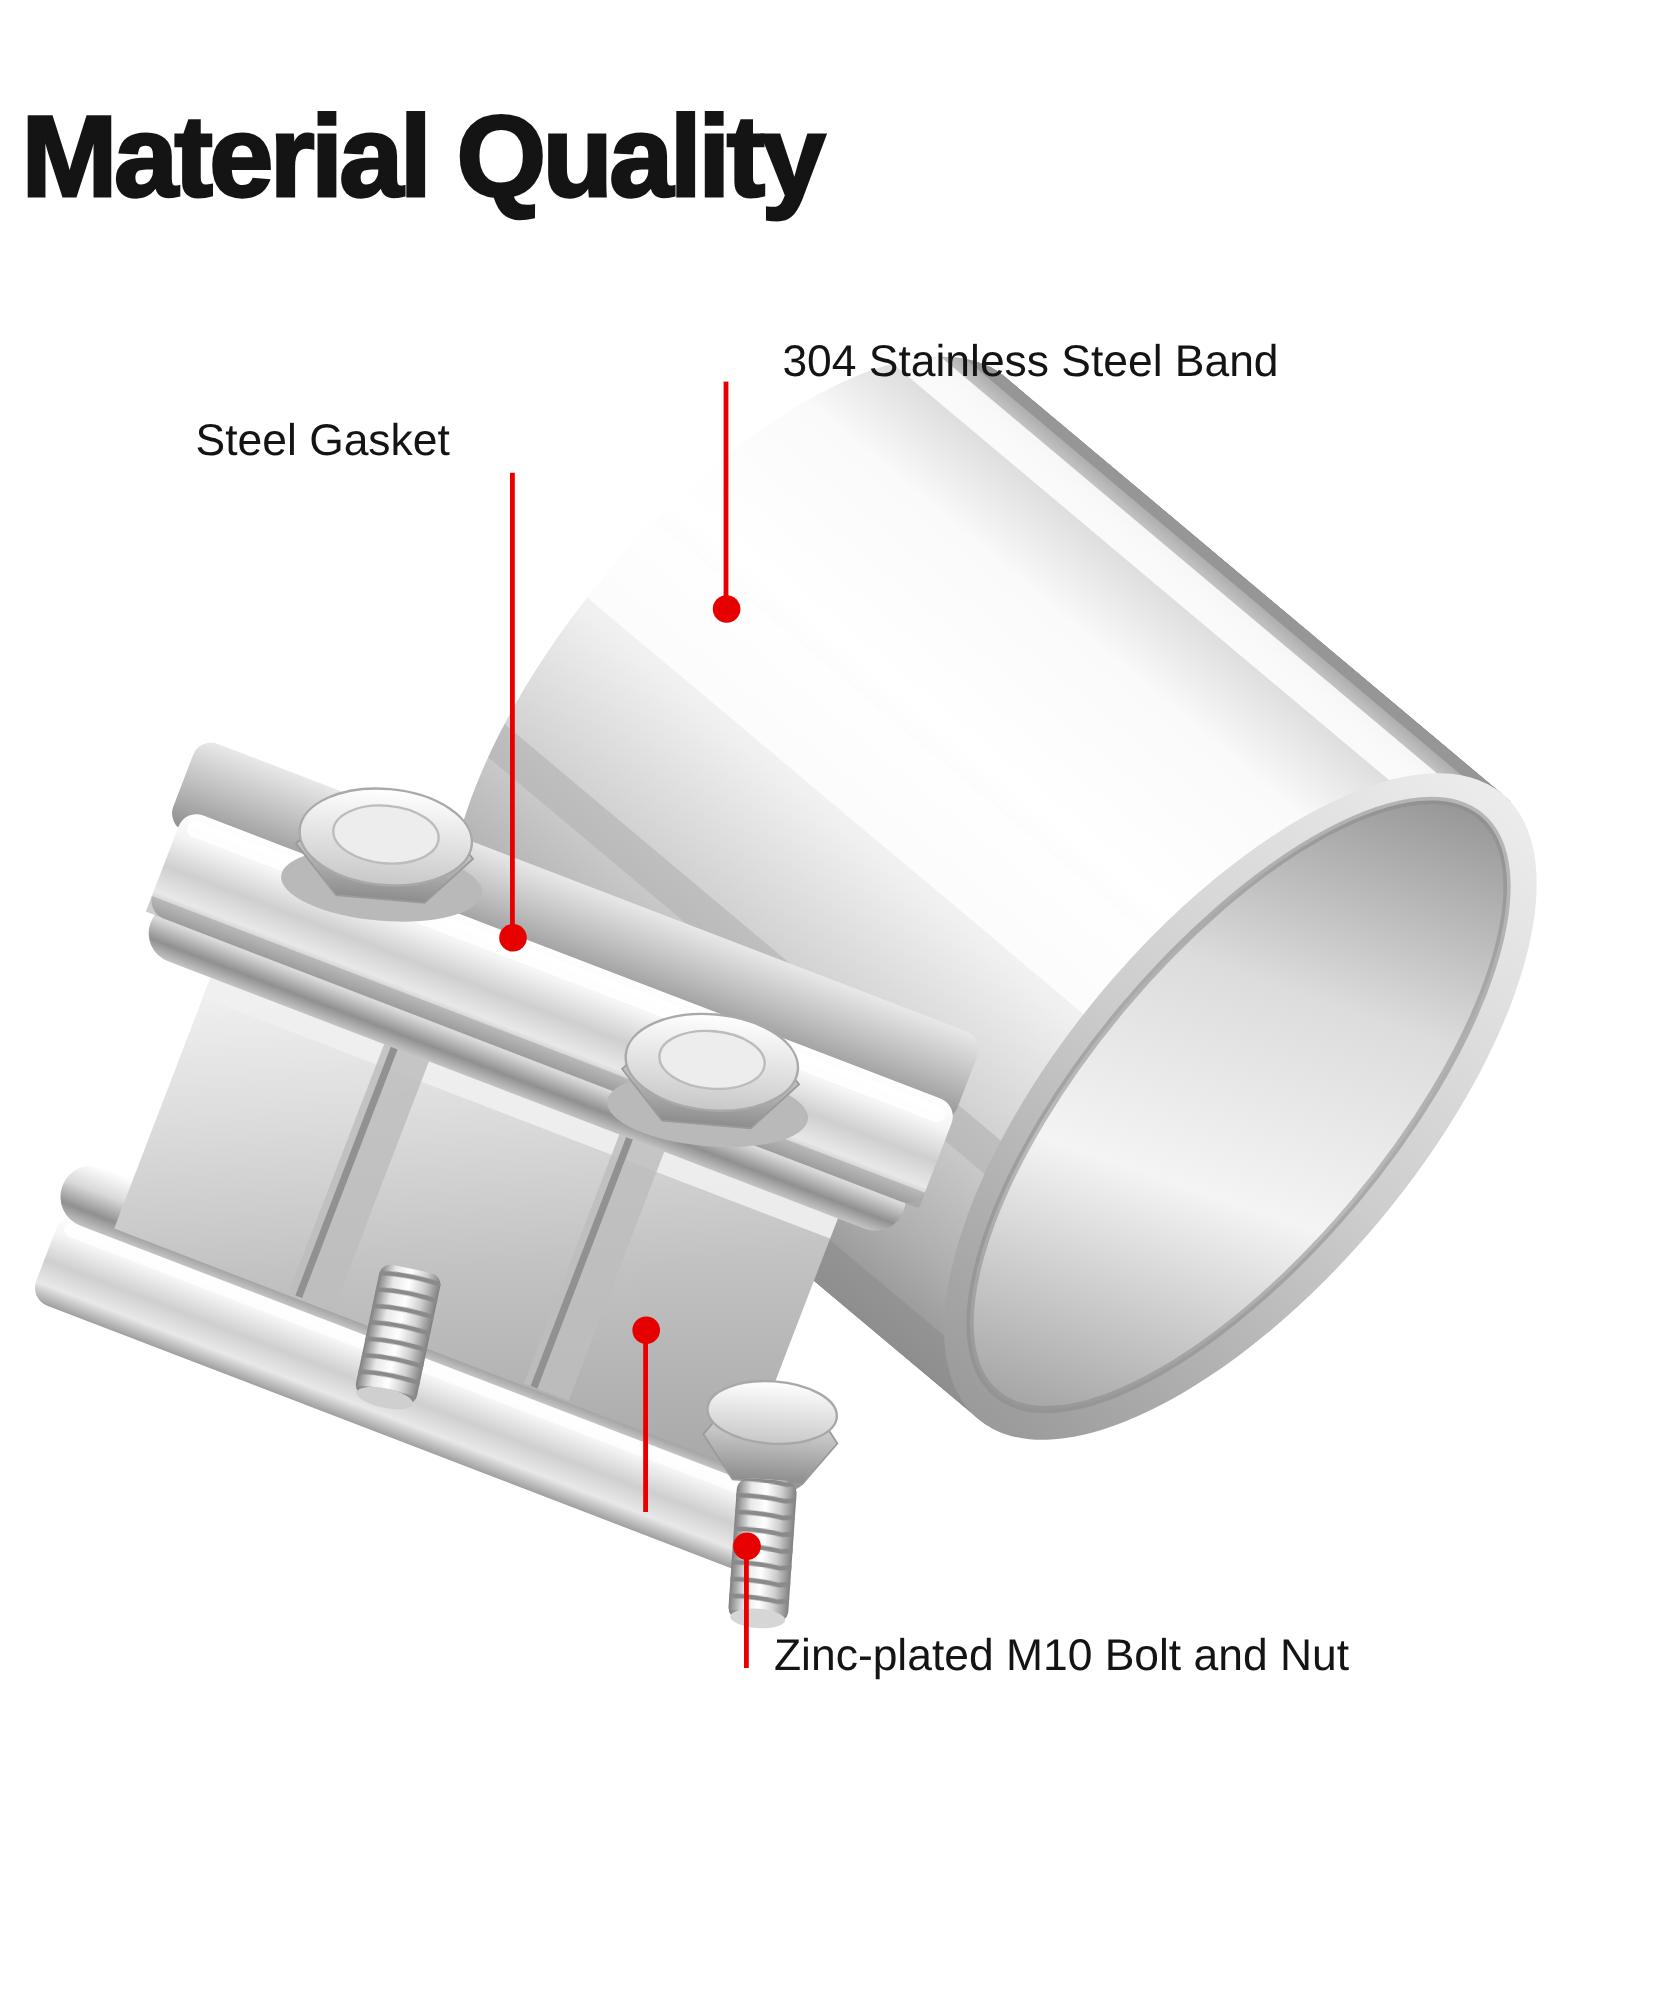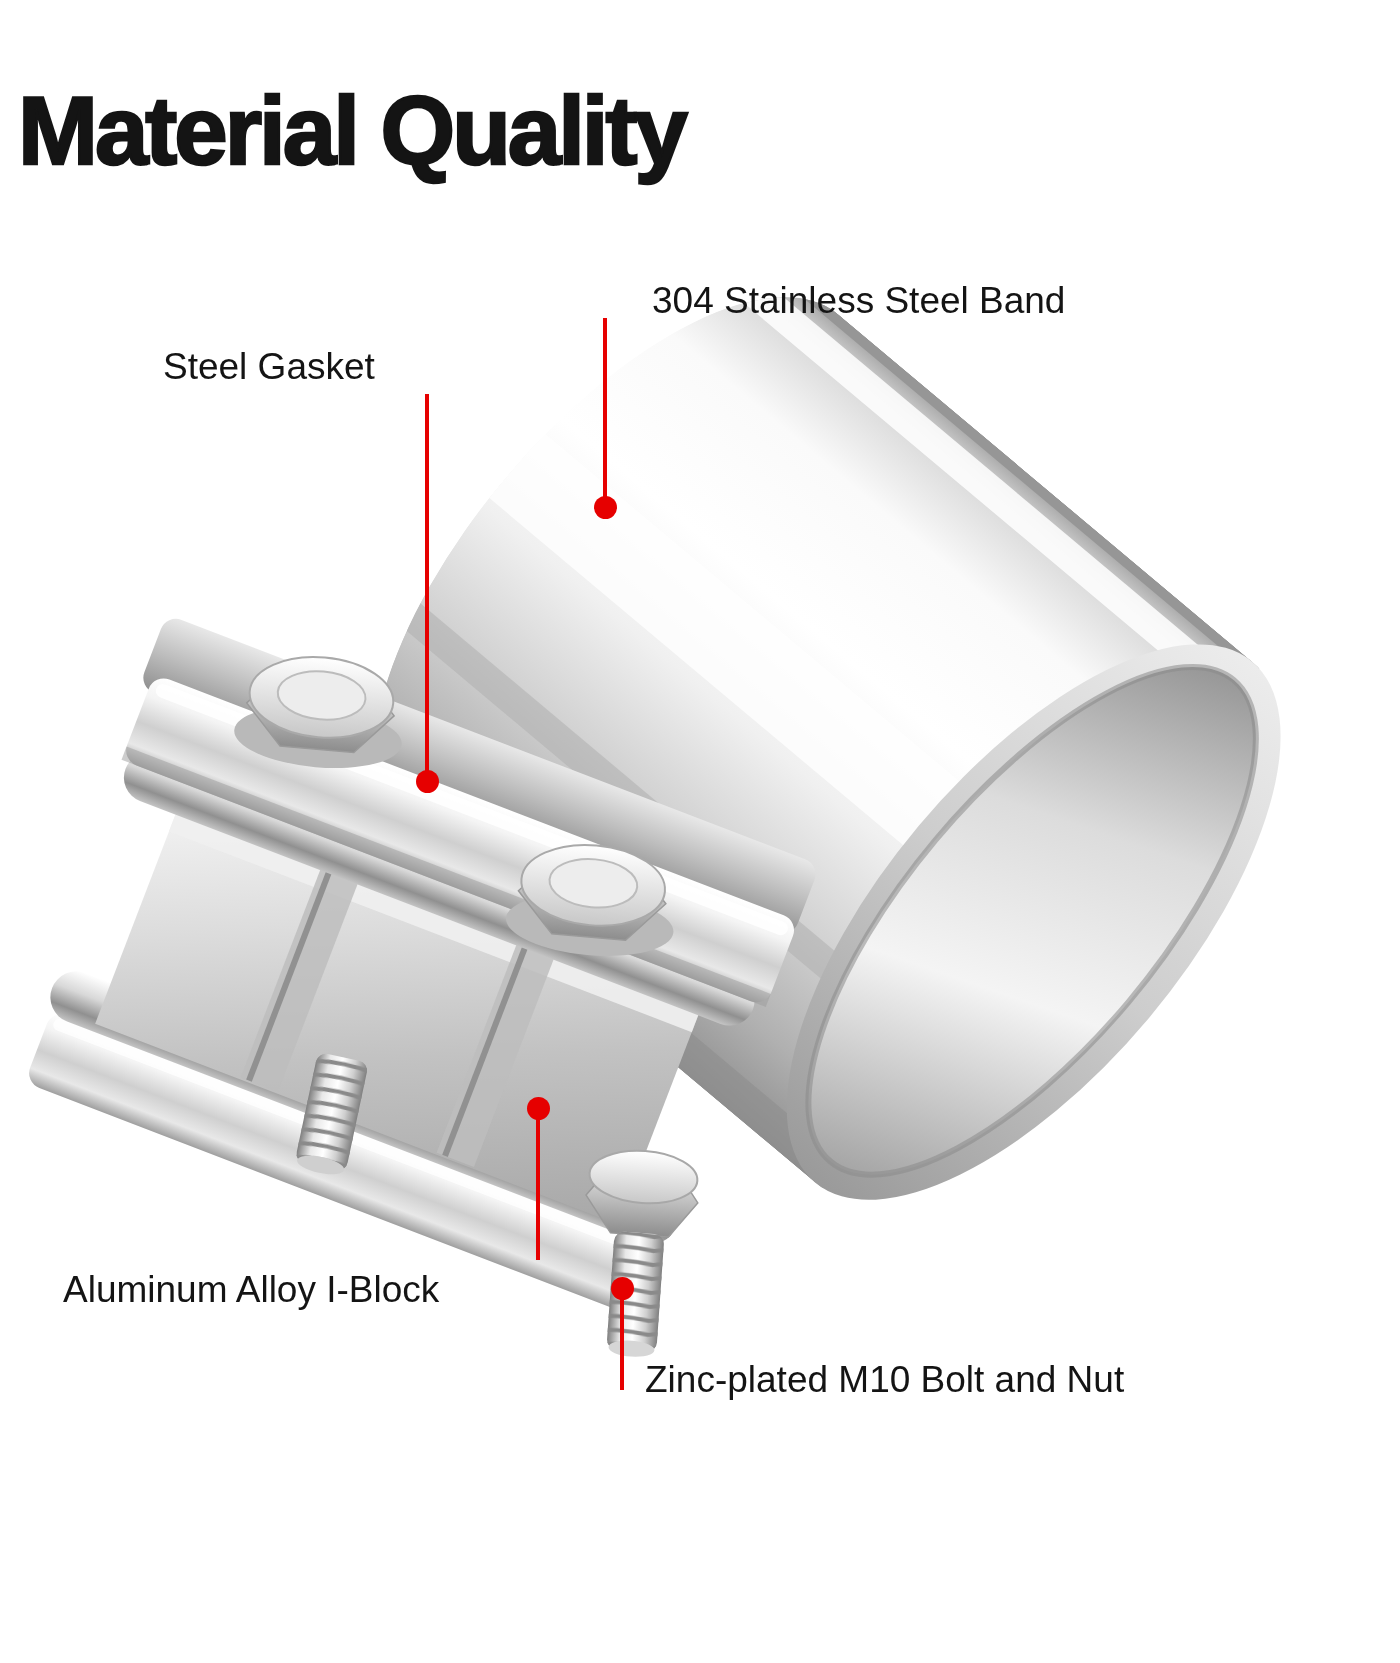--- a/index.html
+++ b/index.html
@@ -220,19 +220,18 @@
   <div class="label band-label">304 Stainless Steel Band</div>
   <div class="cline band-line"></div>
   <div class="cdot band-dot"></div>
 
   <div class="label gasket-label">Steel Gasket</div>
   <div class="cline gasket-line"></div>
   <div class="cdot gasket-dot"></div>
 
   <div class="cdot iblock-dot"></div>
   <div class="cline iblock-line"></div>
-  <div class="label iblock-label">Aluminum Alloy I-Block</div>
 
   <div class="cdot bolt-dot"></div>
   <div class="cline bolt-line"></div>
   <div class="label bolt-label">Zinc-plated M10 Bolt and Nut</div>
 
 </div>
 
 </body></html>

